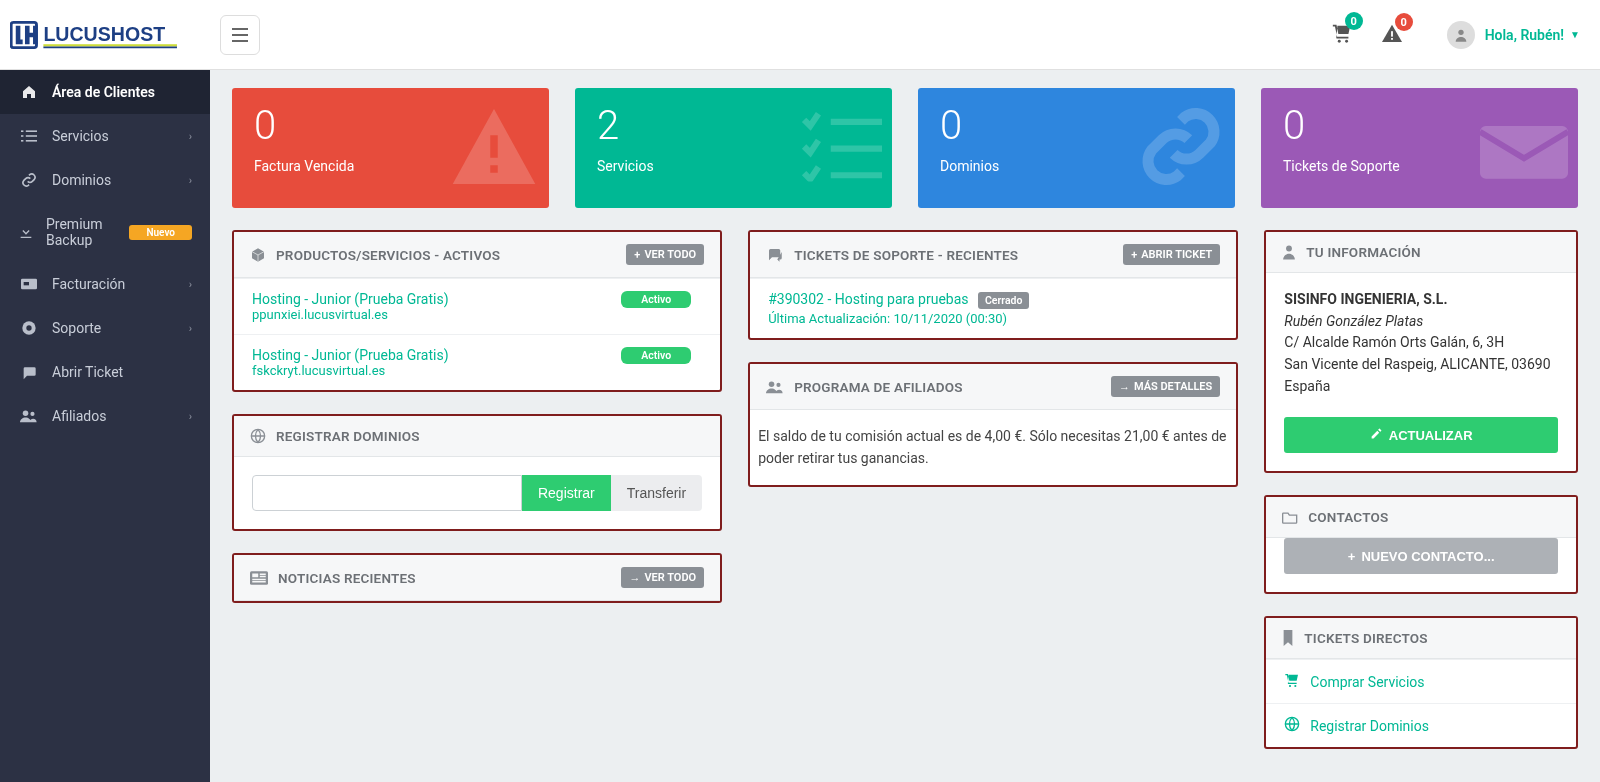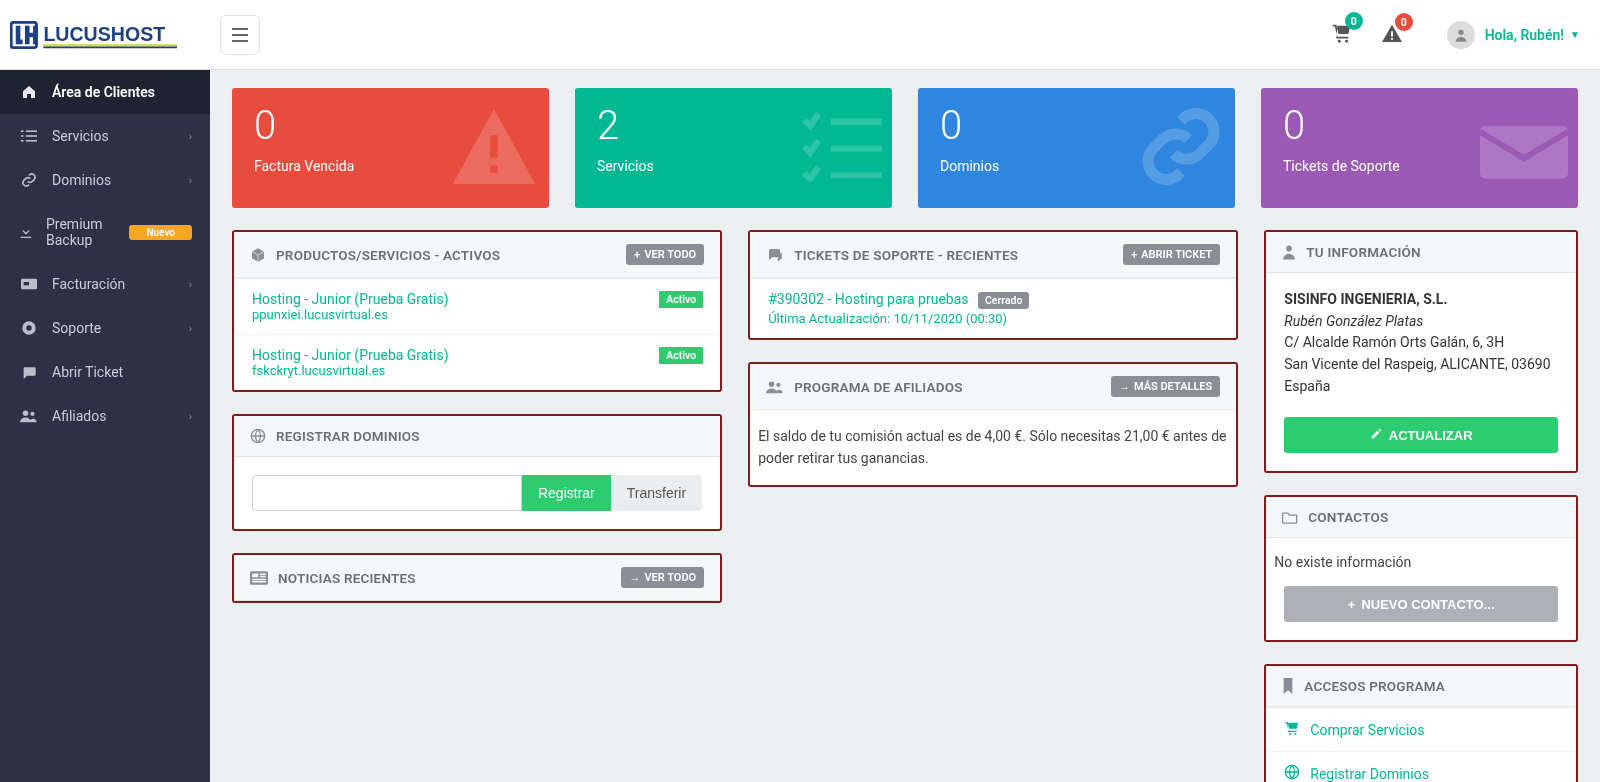--- a/index.html
+++ b/index.html
@@ -38,21 +38,21 @@
   .panel { background:#fff; border:2px solid #7f1d1d; border-radius:3px; margin-bottom:22px; overflow:hidden; }
   .panel-h { background:#f6f7f8; padding:12px 16px; display:flex; align-items:center; border-bottom:1px solid #e3e6e8; }
   .panel-h .hic { color:#8a8f95; margin-right:10px; display:inline-flex; }
   .panel-h .ht { color:#6c7075; font-size:13.5px; font-weight:600; letter-spacing:.2px; flex:1; }
   .mini-btn { background:#8a8f95; color:#fff; font-size:11px; font-weight:600; padding:4px 8px; border-radius:3px; display:inline-flex; align-items:center; gap:4px; cursor:pointer; }
   .panel-body { padding:16px 8px; }
   .list-item { padding:12px 18px; border-top:1px solid #eef0f2; position:relative; }
   .list-item:first-child { border-top:none; }
   .link { color:#00b894; }
   .link-sm { color:#00b894; font-size:13px; }
-  .chip-active { position:absolute; right:17px; top:12px; background:#2ecc71; color:#fff; font-size:10.5px; padding:2px 7px; border-radius:1px; font-weight:600; }
+  .chip-active { position:absolute; right:29px; top:12px; background:#2ecc71; color:#fff; font-size:10.5px; padding:2px 20px; border-radius:6px; font-weight:600; }
   .chip-closed { background:#8a8f95; color:#fff; font-size:10.5px; padding:2px 7px; border-radius:3px; font-weight:600; margin-left:6px; }
   .domain-row { display:flex; padding:18px; gap:0; }
   .domain-input { flex:1; border:1px solid #ccd1d5; border-radius:4px 0 0 4px; height:36px; padding:0 10px; font-size:14px; outline:none; }
   .btn { height:36px; padding:0 16px; font-size:14px; border:none; cursor:pointer; display:inline-flex; align-items:center; color:#fff; }
   .btn-green { background:#2ecc71; }
   .btn-grey { background:#ecedef; color:#555; border-radius:0 4px 4px 0; }
   .btn-block { width:100%; justify-content:center; border-radius:3px; font-size:13px; font-weight:600; gap:6px; }
   .btn-outline-grey { background:#adb1b6; color:#fff; }
   .info-block { padding:16px 18px; line-height:1.55; font-size:14px; color:#333; }
   .info-block .company { font-weight:700; }
@@ -376,37 +376,36 @@
 
         <div class="panel">
           <div class="panel-h">
             <span class="hic">
                 <svg width="16" height="13" viewBox="0 0 24 19" fill="none" stroke="#8a8f95" stroke-width="2">
                   <path d="M2 3h7l2 3h11v11a1 1 0 0 1-1 1H2a1 1 0 0 1-1-1V4a1 1 0 0 1 1-1z"></path>
                 </svg>
               </span>
             <span class="ht">CONTACTOS</span>
           </div>
-          <div class="panel-body" style="color:#444;">No existe información</div>
           <div style="padding:0 18px 18px;">
             <button class="btn btn-block btn-outline-grey">
               <span>+</span>
               <span>NUEVO CONTACTO...</span>
             </button>
           </div>
         </div>
 
         <div class="panel">
           <div class="panel-h">
             <span class="hic">
                 <svg width="12" height="16" viewBox="0 0 16 22" fill="#8a8f95">
                   <path d="M2 0h12v22l-6-5-6 5z"></path>
                 </svg>
               </span>
-            <span class="ht">ACCESOS PROGRAMA</span>
+            <span class="ht">TICKETS DIRECTOS</span>
           </div>
           <div class="shortcut">
             <span><svg width="16" height="16" viewBox="0 0 24 24" fill="#00b894">
                   <path d="M7 4h14l-2 9H8L6 3H2v2h2.3l2.4 11H19v2H6l-.4-2H6z"></path>
                   <circle cx="9" cy="21" r="1.6"></circle>
                   <circle cx="17" cy="21" r="1.6"></circle>
                 </svg></span>
             <span>Comprar Servicios</span>
           </div>
           <div class="shortcut">

